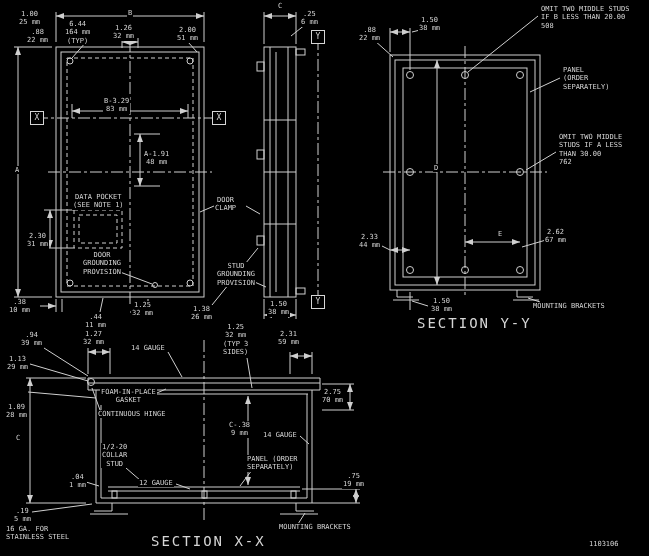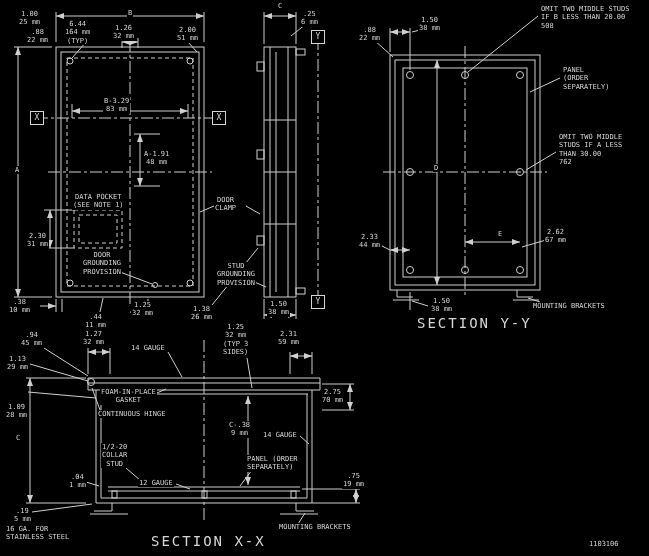--- a/index.html
+++ b/index.html
@@ -293,21 +293,21 @@
   <div class="lbl" style="left:358px;top:233px">2.33
 44 mm</div>
   <div class="lbl" style="left:544px;top:228px">2.62
 67 mm</div>
   <div class="lbl" style="left:430px;top:297px">1.50
 38 mm</div>
   <div class="lbl" style="left:532px;top:302px">MOUNTING BRACKETS</div>
   <div class="lbl title" style="left:416px;top:315px">SECTION Y-Y</div>
 
   <div class="lbl" style="left:20px;top:331px">.94
-45 mm</div>
+39 mm</div>
   <div class="lbl" style="left:82px;top:330px">1.27
 32 mm</div>
   <div class="lbl" style="left:130px;top:344px">14 GAUGE</div>
   <div class="lbl" style="left:222px;top:323px">1.25
 32 mm
 (TYP 3
 SIDES)</div>
   <div class="lbl" style="left:277px;top:330px">2.31
 59 mm</div>
   <div class="lbl" style="left:6px;top:355px">1.13

